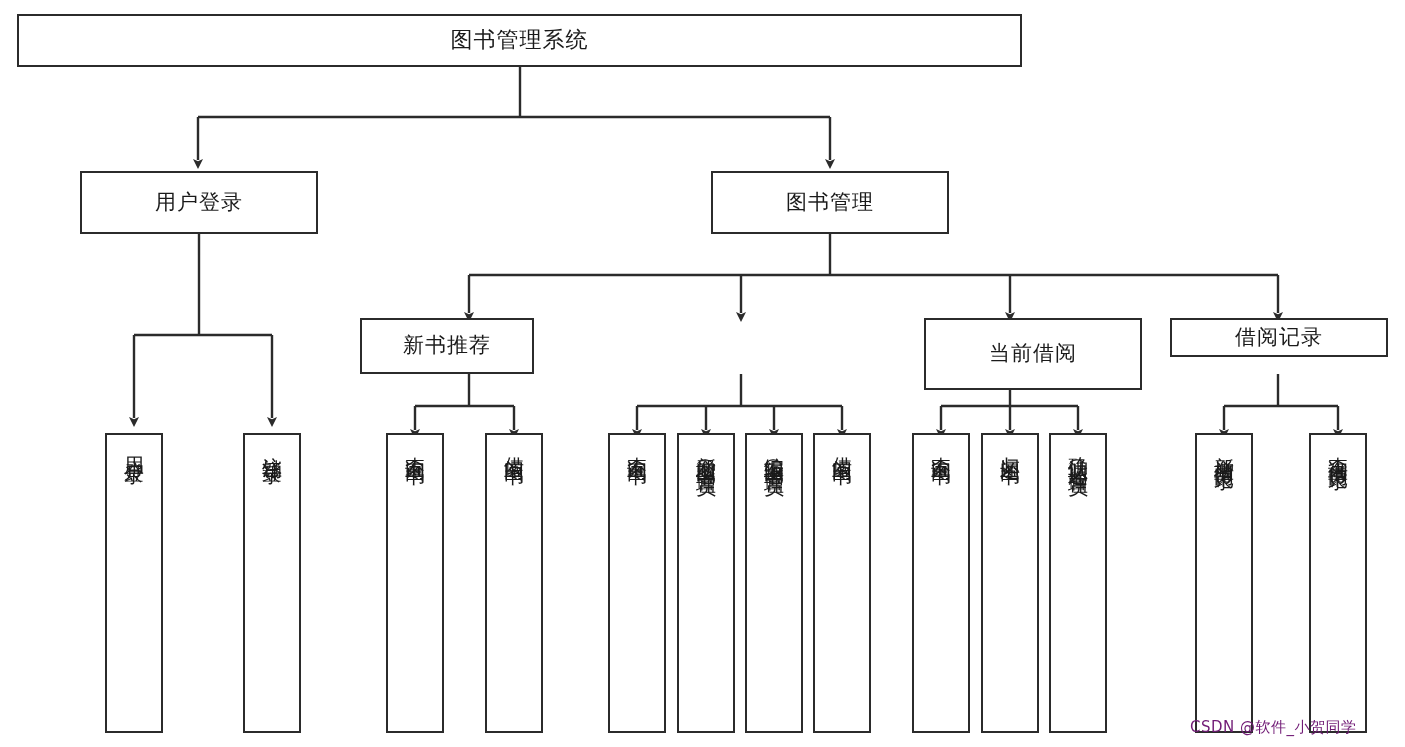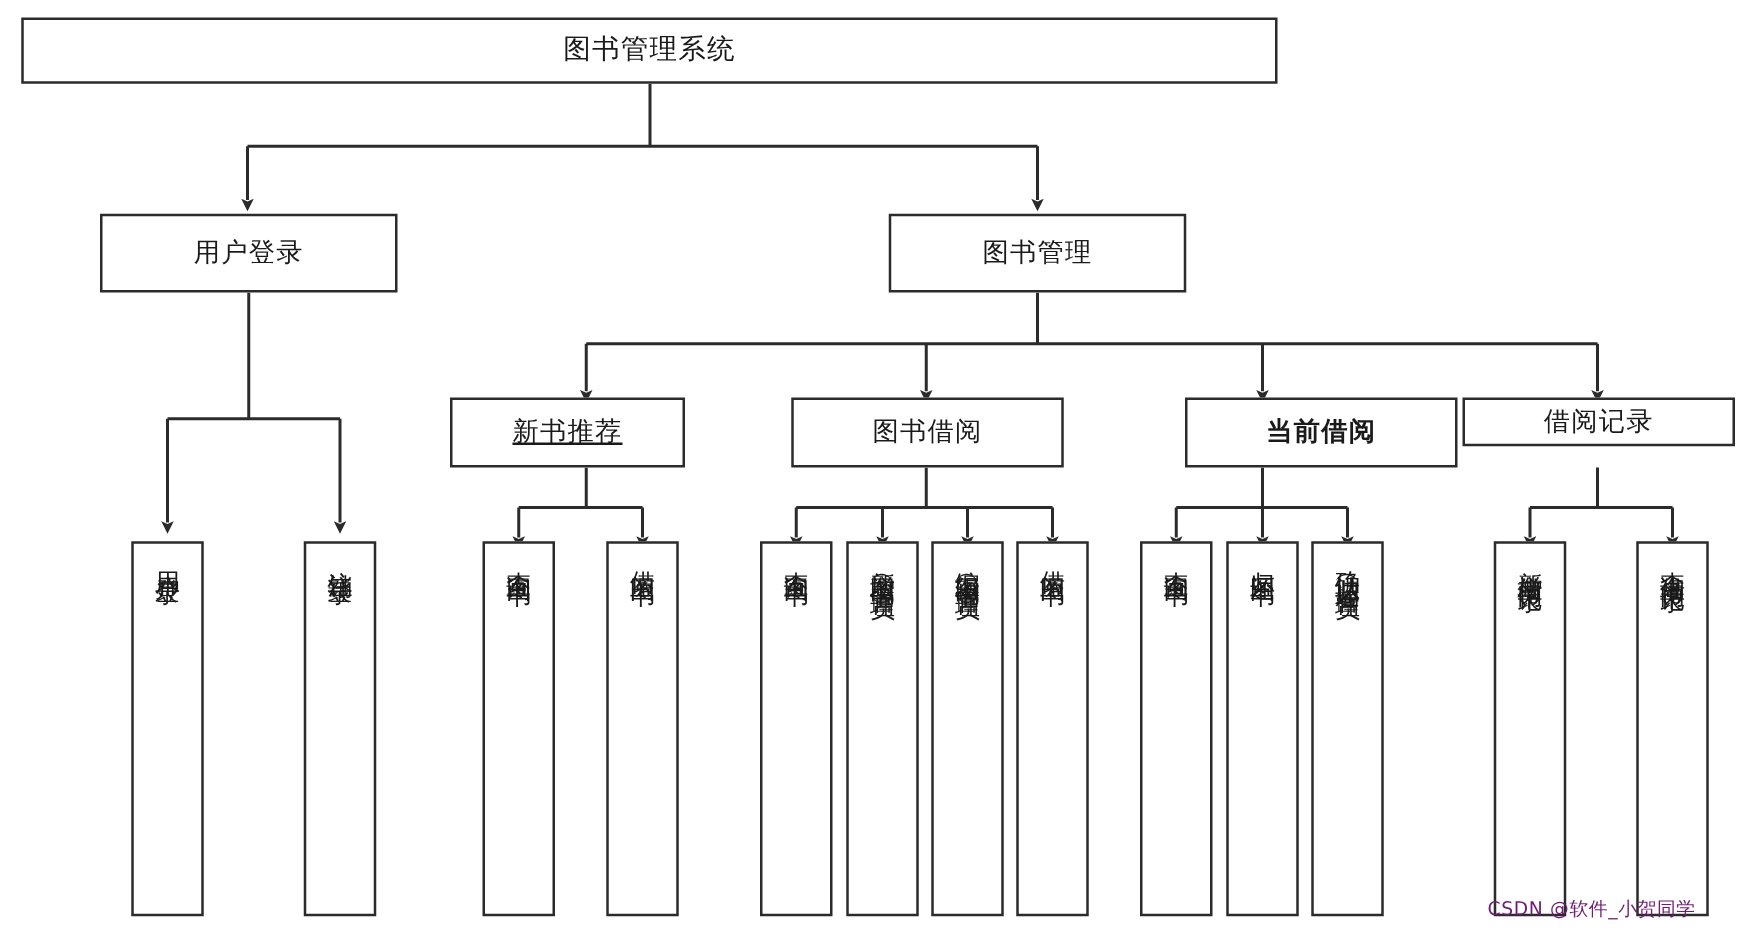--- a/index.html
+++ b/index.html
@@ -124,27 +124,24 @@
     <span>图书管理系统</span>
   </div>
 
   <div class="node horiz" style="left:80px; top:171px; width:238px; height:63px;">
     <span>用户登录</span>
   </div>
   <div class="node horiz" style="left:711px; top:171px; width:238px; height:63px;align-items:center;">
     <span>图书管理</span>
   </div>
 
-  <div class="node horiz" style="left:360px; top:318px; width:188px; height:56px;text-decoration:underline;">
+  <div class="node horiz" style="left:360px; top:318px; width:174px; height:56px;">
     <span>新书推荐</span>
   </div>
-  <div class="node horiz" style="left:633px; top:318px; width:218px; height:56px;">
-    <span>图书借阅</span>
-  </div>
-  <div class="node horiz" style="left:948px; top:318px; width:218px; height:56px;font-weight:bold;">
+  <div class="node horiz" style="left:924px; top:318px; width:218px; height:72px;">
     <span>当前借阅</span>
   </div>
   <div class="node horiz" style="left:1170px; top:318px; width:218px; height:39px;">
     <span>借阅记录</span>
   </div>
 
   <div class="node leaf" style="left:105px; top:433px; width:58px; height:300px;">
     <span class="vtext">用户登录</span>
   </div>
   <div class="node leaf" style="left:243px; top:433px; width:58px; height:300px;">

